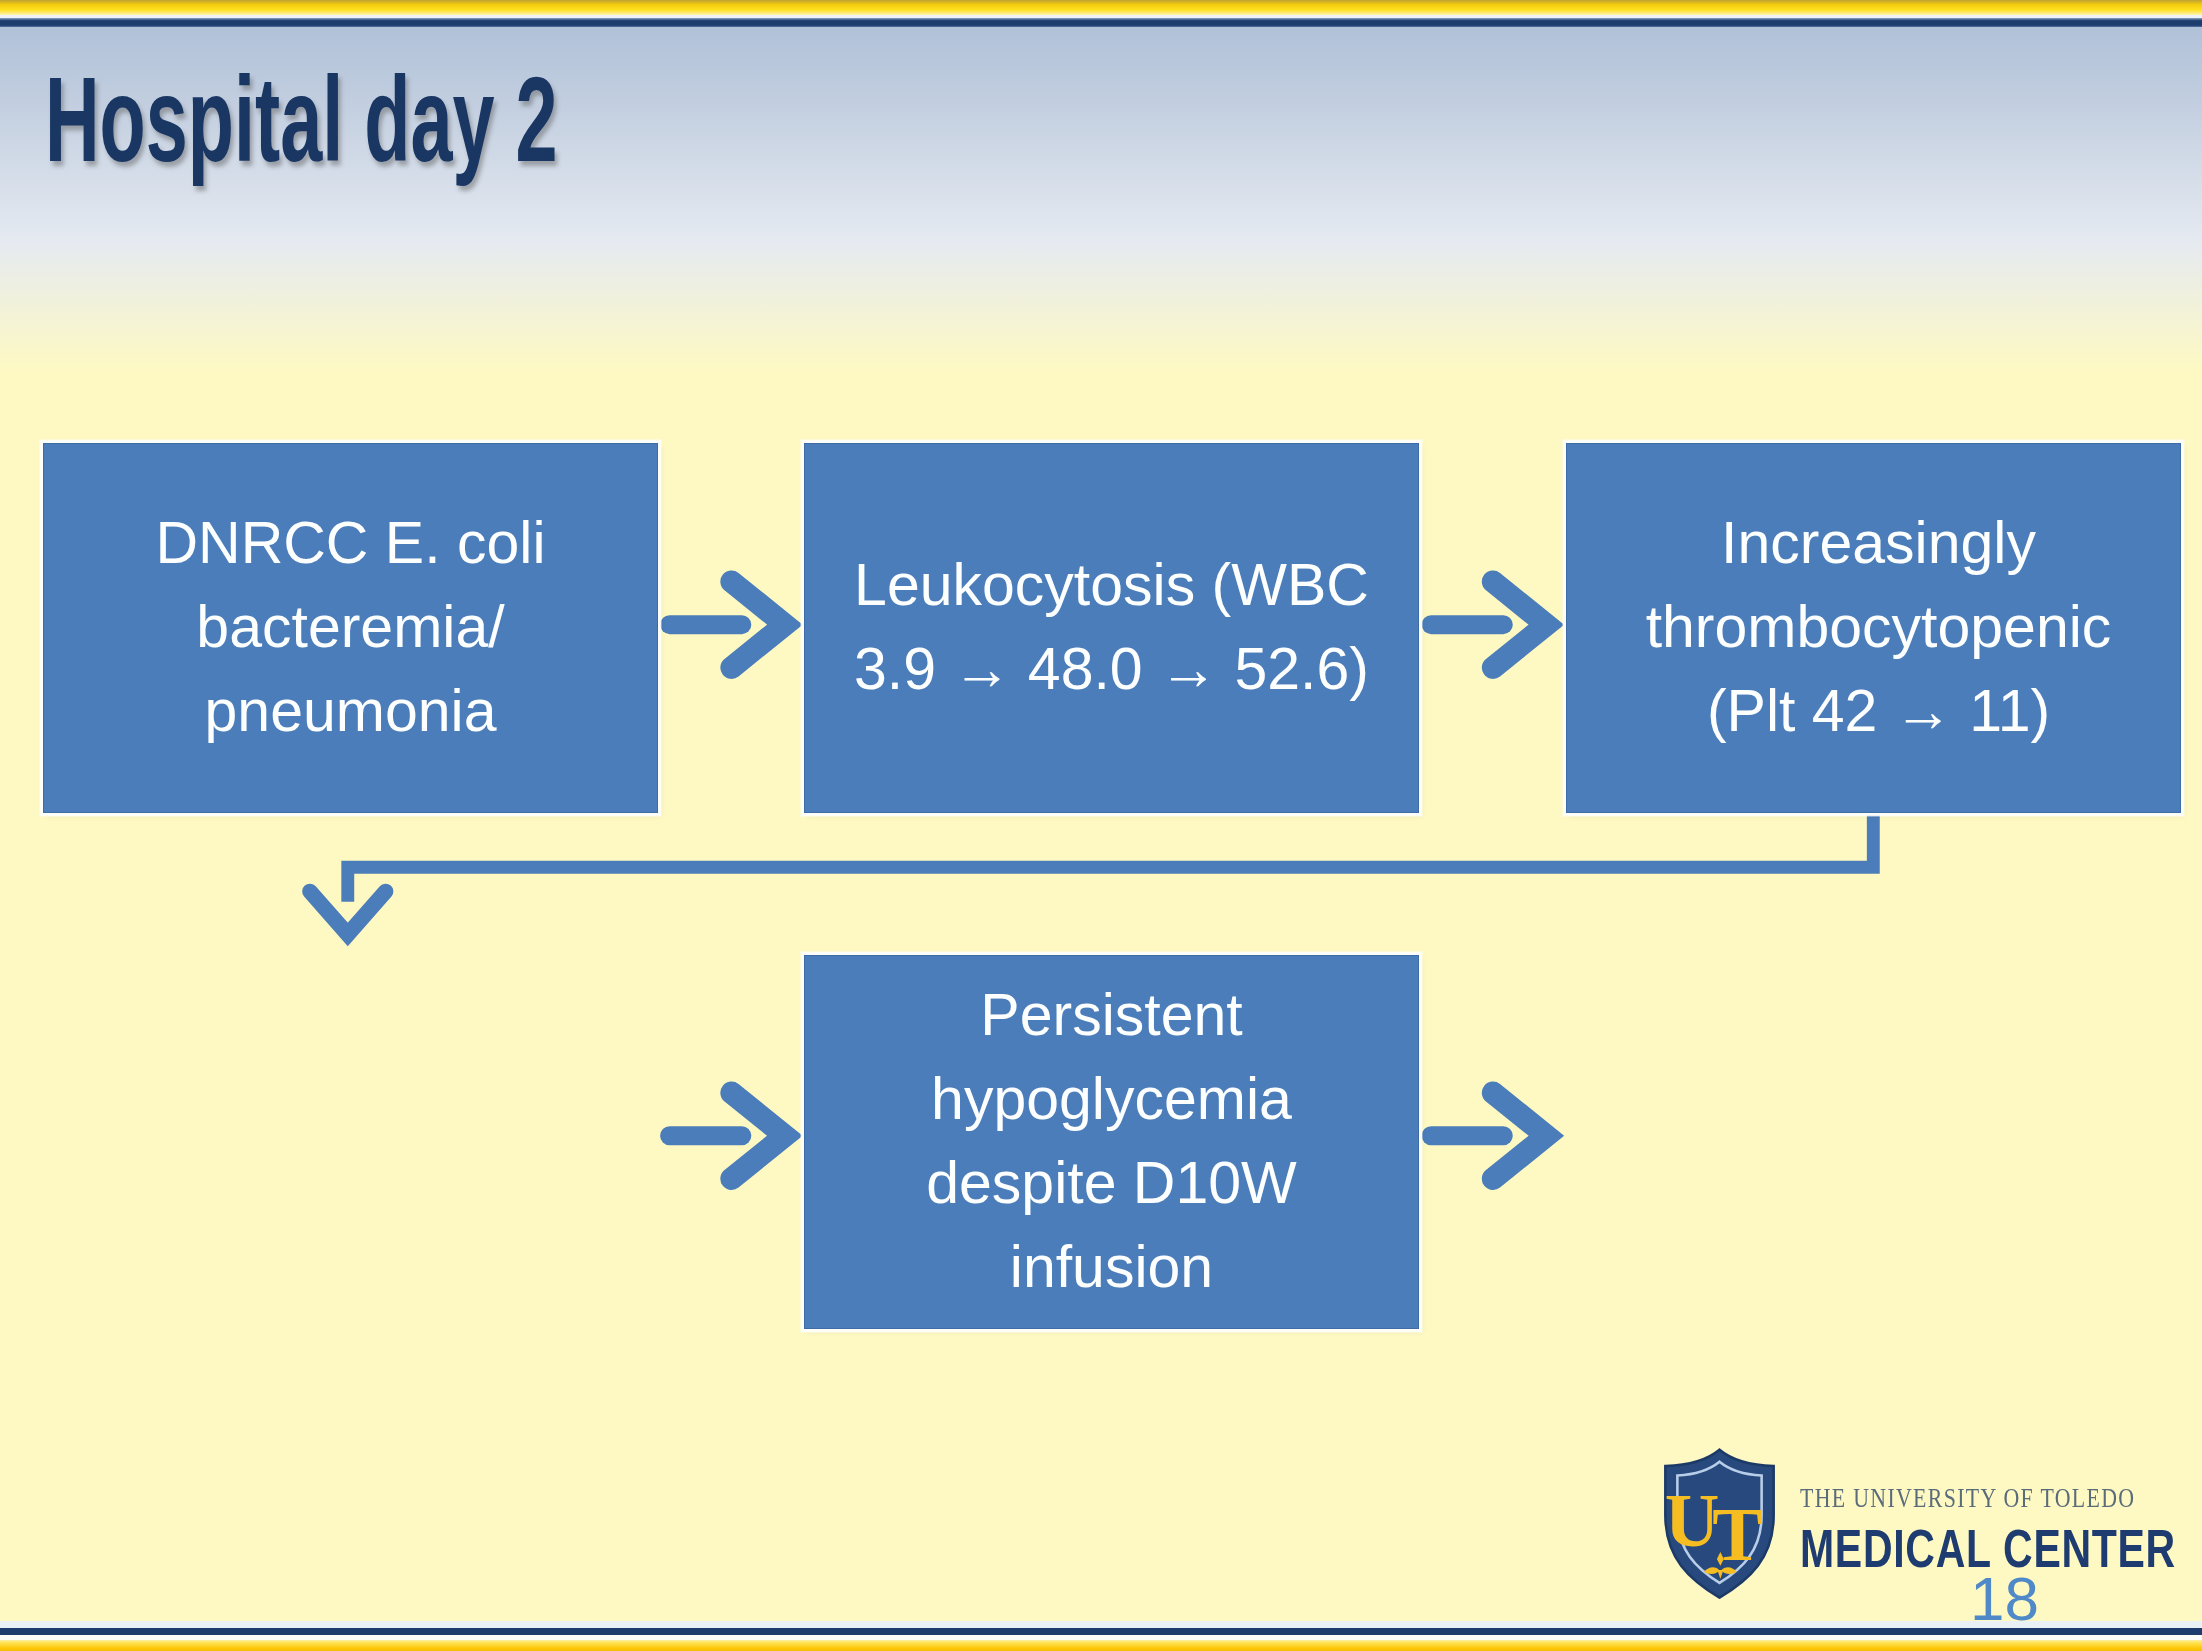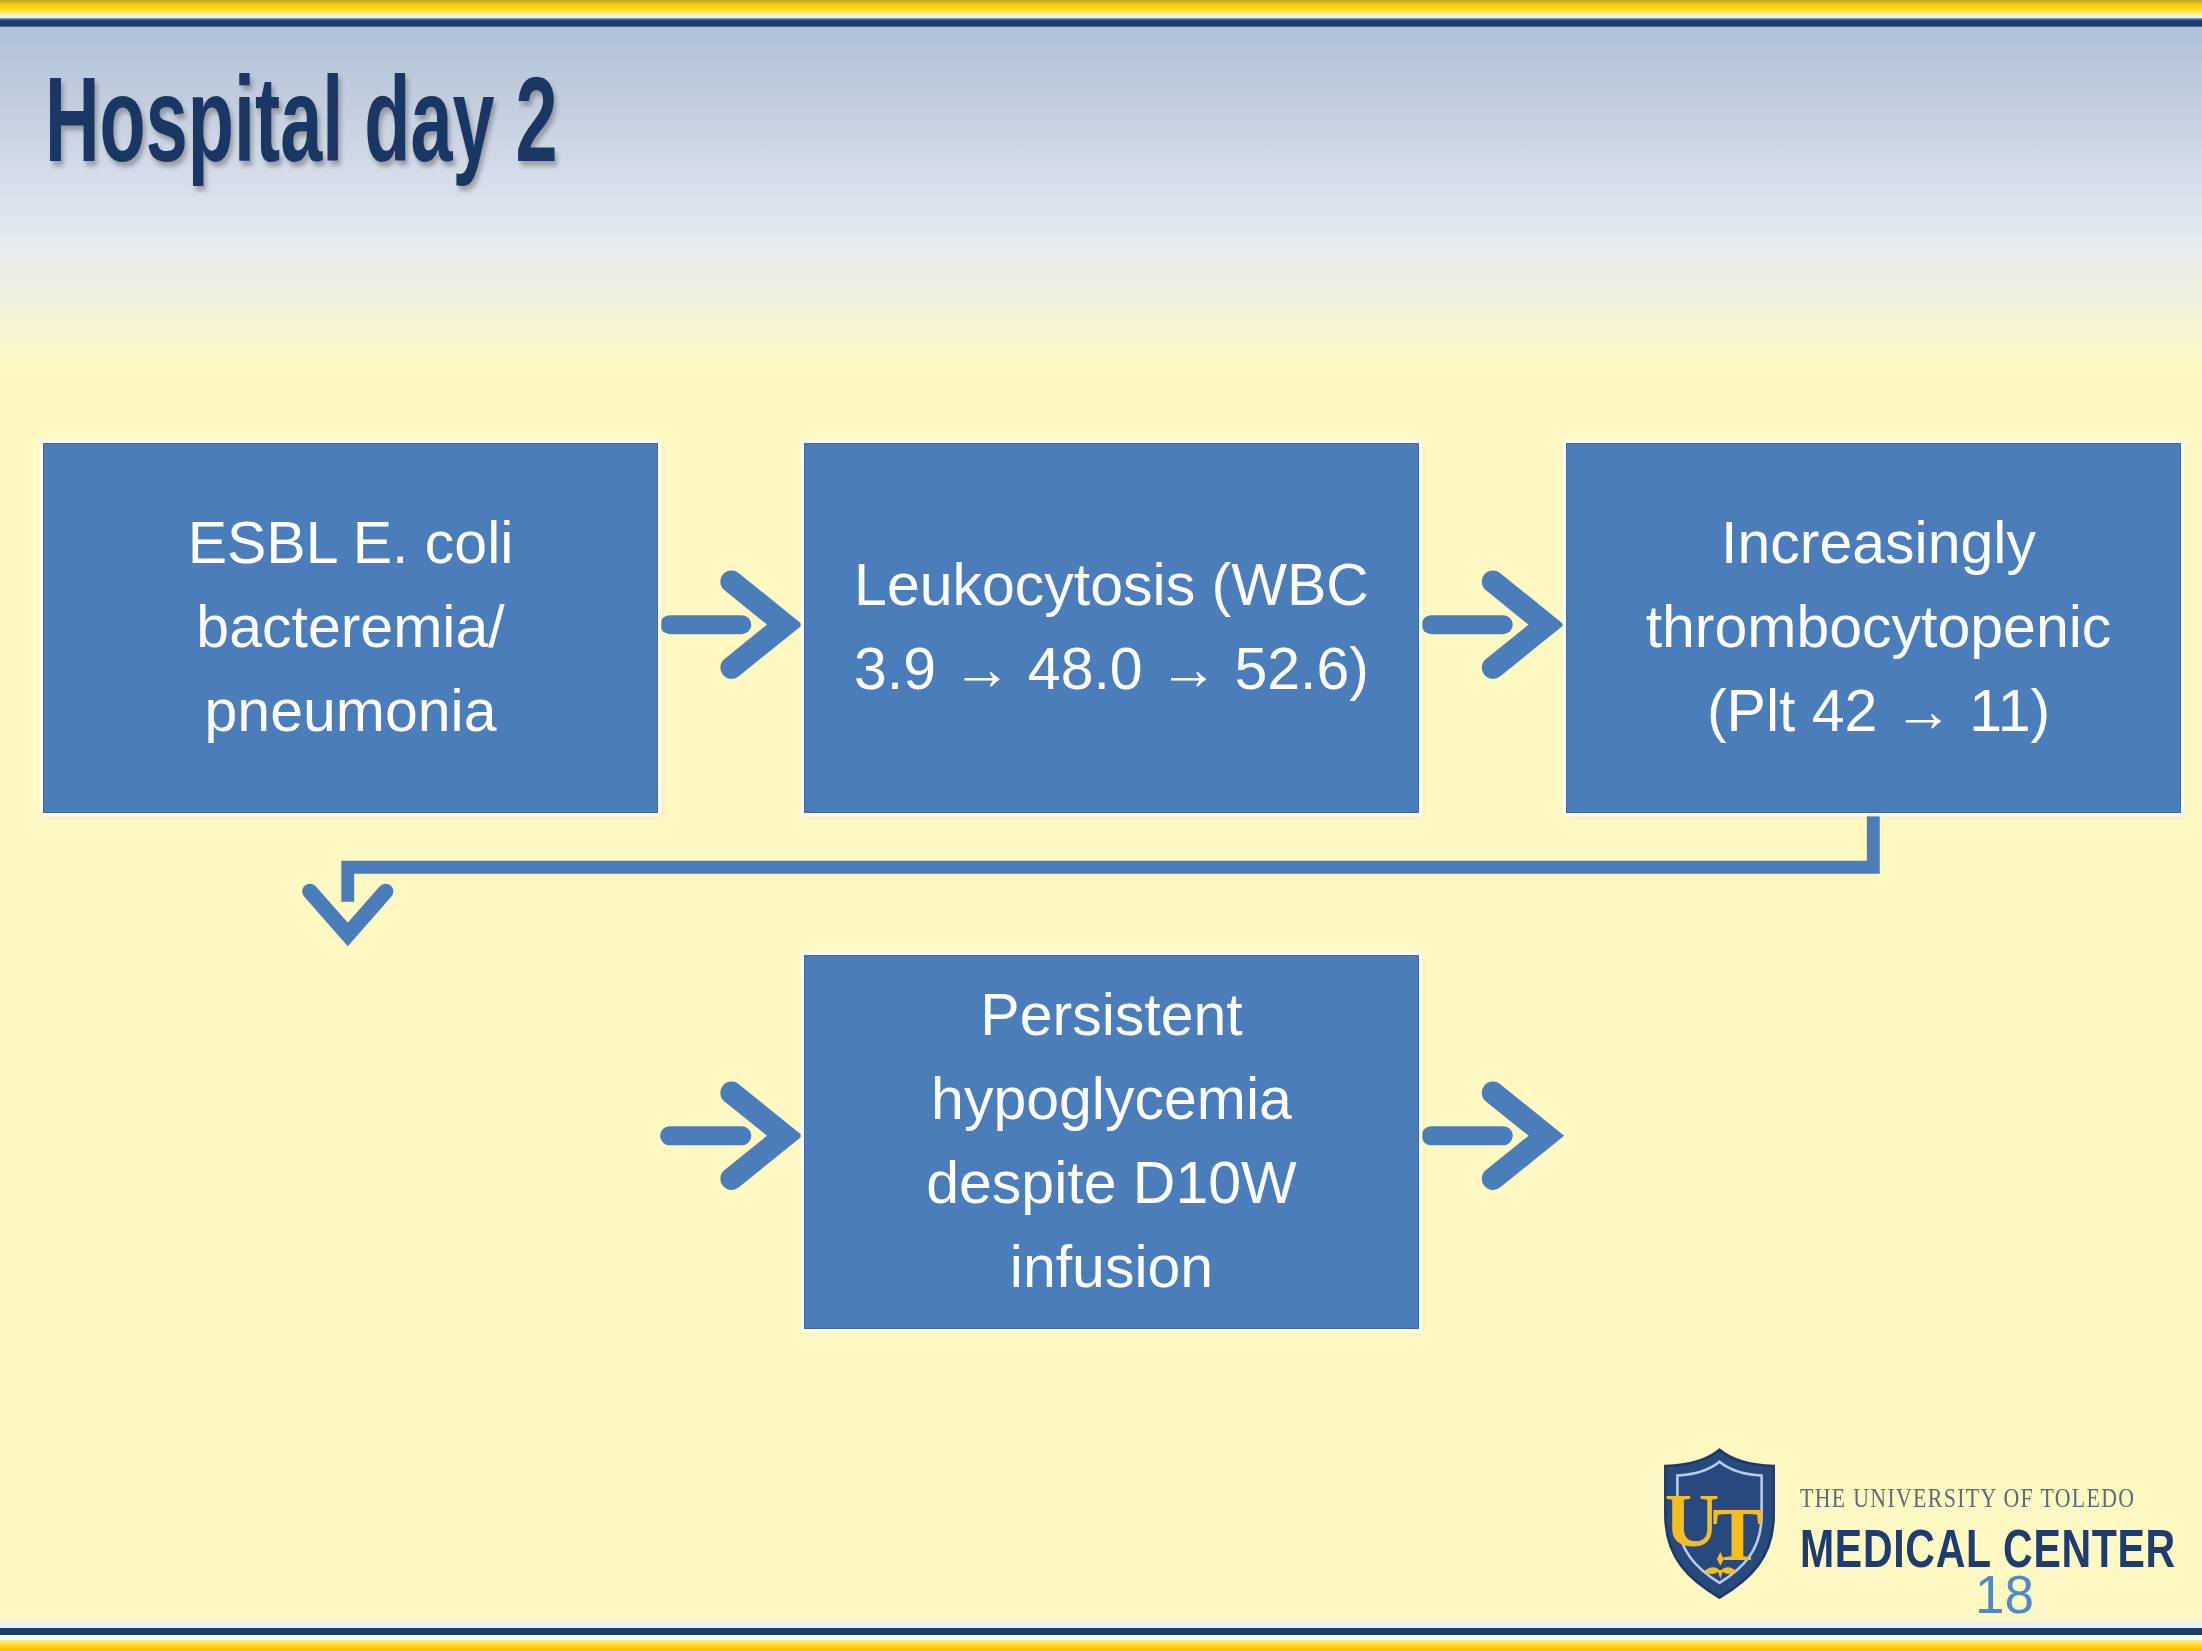--- a/index.html
+++ b/index.html
@@ -62,21 +62,21 @@
     font-size:28px;color:#5a6b7a;letter-spacing:1.7px;white-space:nowrap;
     transform:scaleX(0.78);transform-origin:left top;
   }
   .logo-line2{
     display:block;margin-top:3.4px;
     font-size:54px;font-weight:bold;color:#1e3c70;white-space:nowrap;
     transform:scaleX(0.76);transform-origin:left top;letter-spacing:0.9px;
   }
   .page-number{
     position:absolute;left:1970px;top:1568px;width:69px;
-    font-size:53px;color:#5089c7;text-align:center;line-height:1;
+    font-size:62px;color:#5089c7;text-align:center;line-height:1;
   }
   
   .bar-bottom-gap1{position:absolute;left:0;top:1621px;width:100%;height:6.9px;background:#e9f0f6;}
   .bar-bottom-navy{position:absolute;left:0;top:1628px;width:100%;height:6.9px;background:#1d3c6e;}
   .bar-bottom-gap2{position:absolute;left:0;top:1635px;width:100%;height:5.2px;background:#fbfcf8;}
   .bar-bottom-gold{
     position:absolute;left:0;top:1640px;width:100%;height:12px;
     background:linear-gradient(180deg,#fdf0a0 0%,#ffe14d 25%,#fdc708 70%,#f2ba00 100%);
   }
 </style>
@@ -106,21 +106,21 @@
 
       <path d="M778 1320 H862" stroke-width="22"></path>
       <path d="M850 1270 L912 1320 L850 1370" stroke-width="26"></path>
 
       <path d="M1663 1320 H1747" stroke-width="22"></path>
       <path d="M1735 1270 L1797 1320 L1735 1370" stroke-width="26"></path>
     </g>
   </svg>
 
   <div class="fbox row1 col1">
-    <div class="fbox-text">ESBL E. coli
+    <div class="fbox-text">DNRCC E. coli
 bacteremia/
 pneumonia</div>
   </div>
   <div class="fbox row1 col2">
     <div class="fbox-text">Leukocytosis (WBC
 3.9 → 48.0 → 52.6)</div>
   </div>
   <div class="fbox row1 col3">
     <div class="fbox-text">Increasingly
 thrombocytopenic

